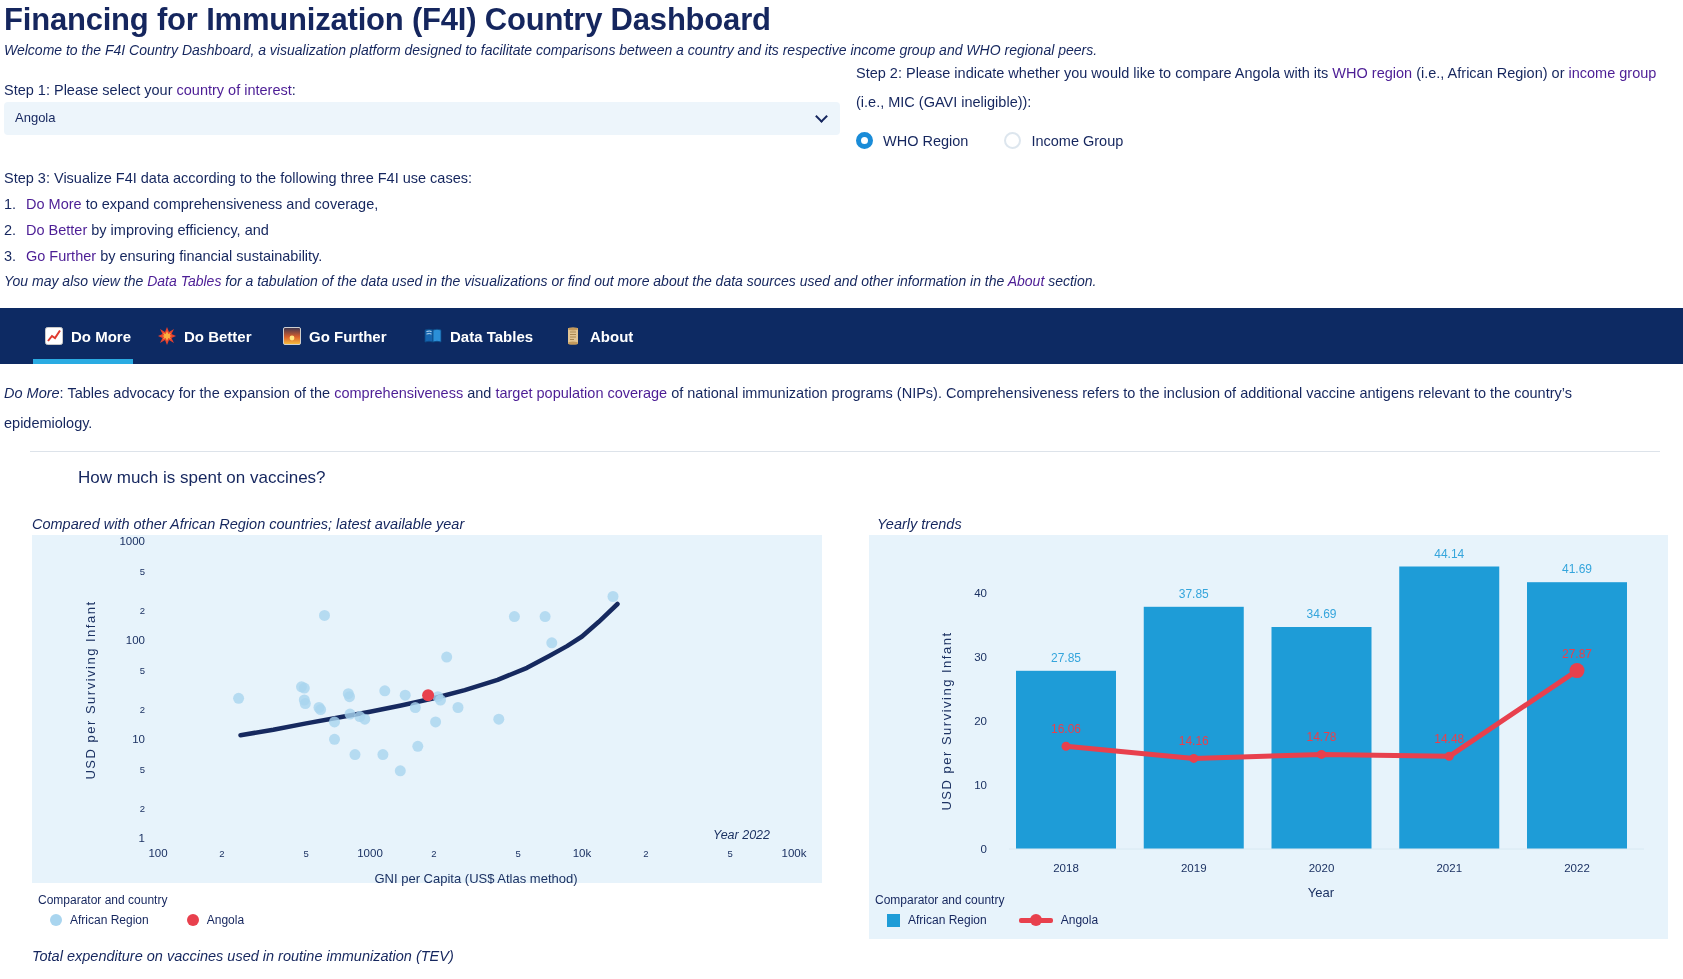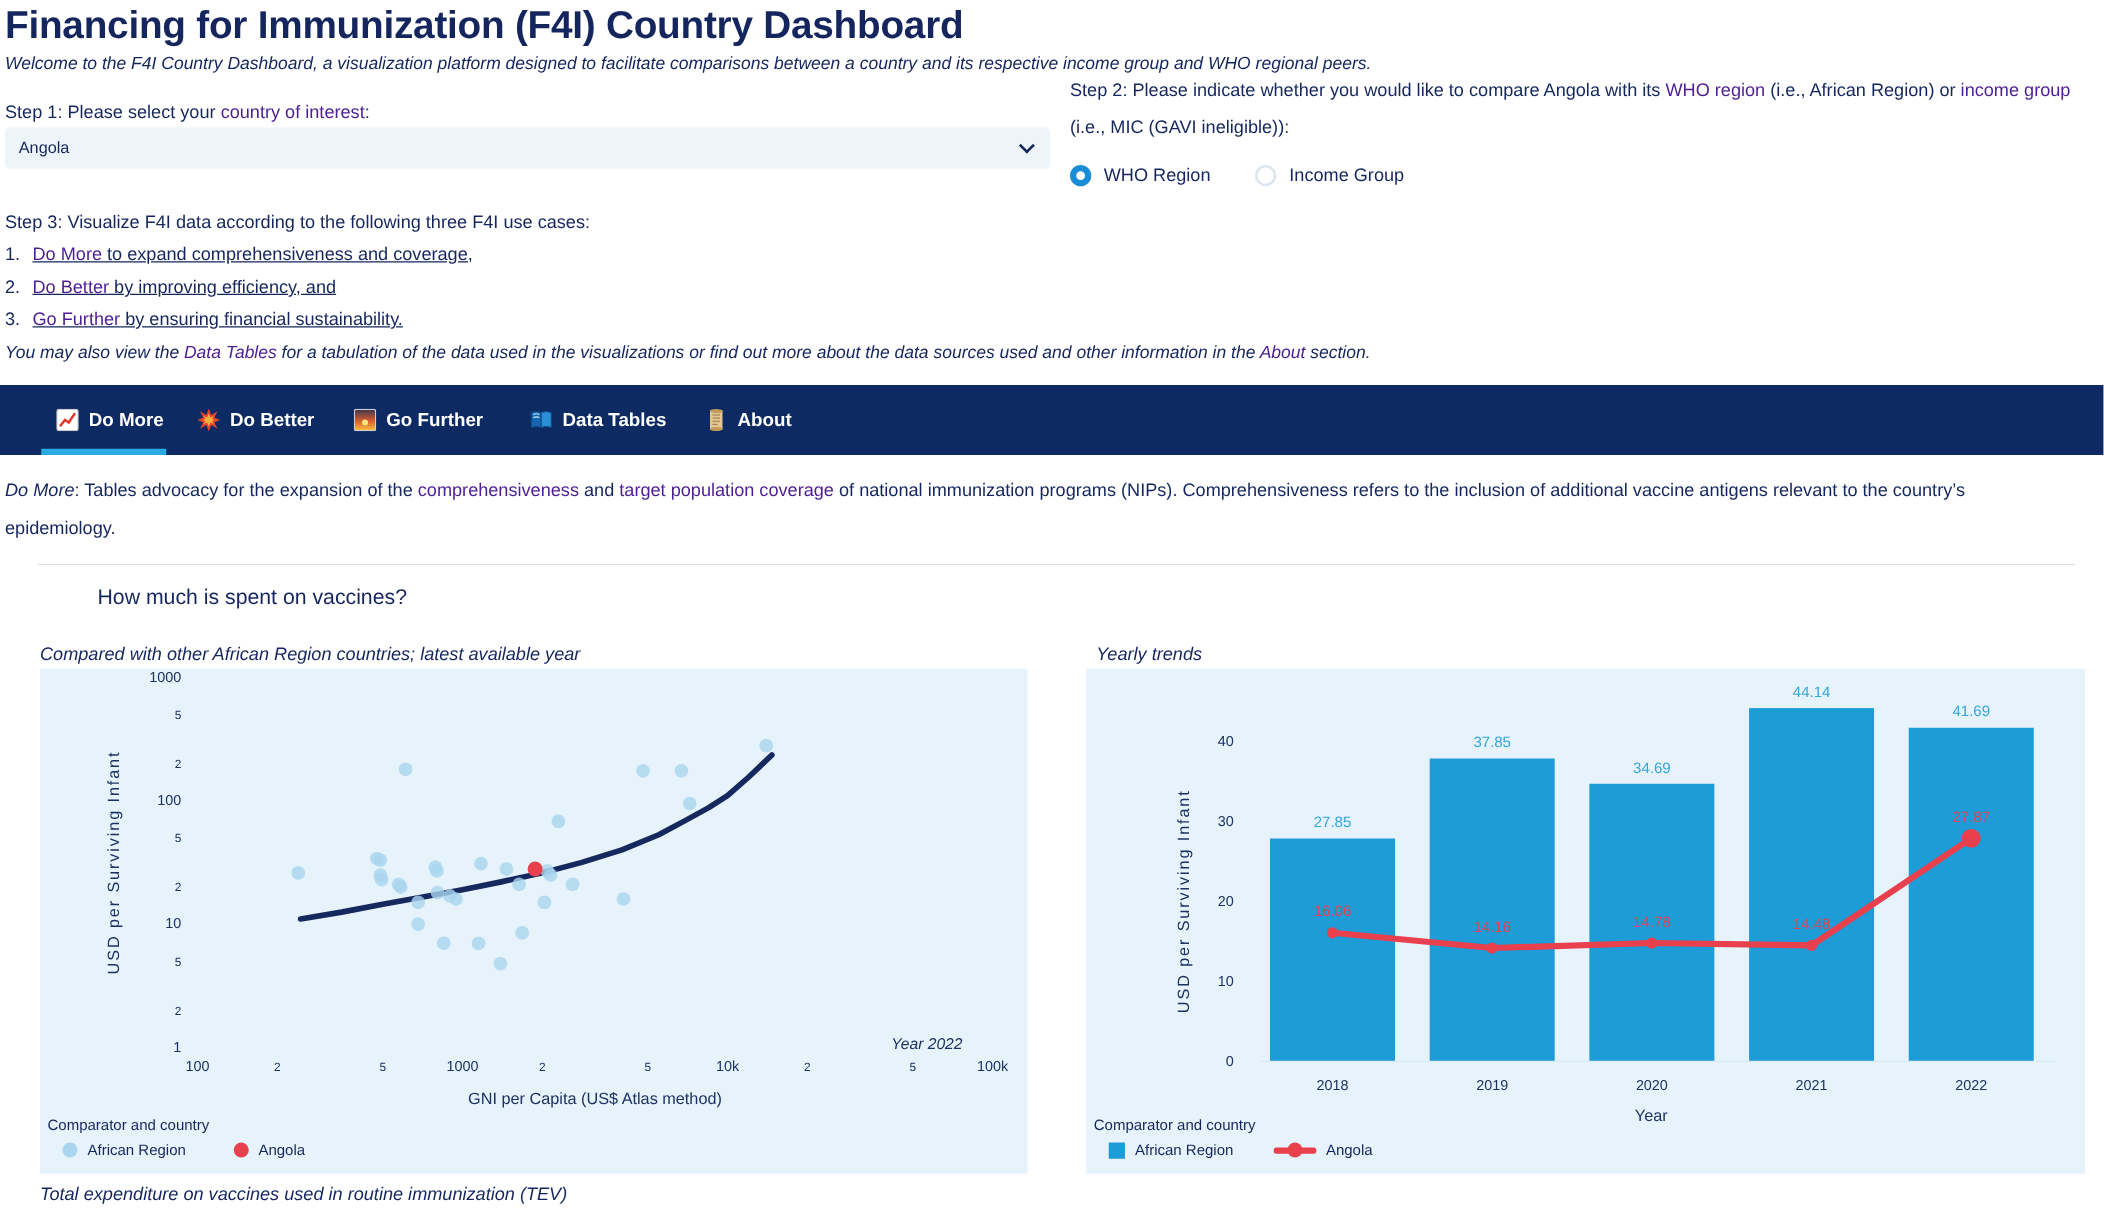--- a/index.html
+++ b/index.html
@@ -19,21 +19,21 @@
   .country-select .chev { position:absolute; right:14px; top:10px; width:9px; height:9px; border-right:2px solid #15265e; border-bottom:2px solid #15265e; transform:rotate(45deg); }
 
   .step2-block { position:absolute; left:856px; top:59px; width:812px; font-size:14.5px; line-height:29px; }
   .radio-row { position:absolute; left:856px; top:132px; display:flex; align-items:center; gap:10px; font-size:14.5px; }
   .radio { width:17px; height:17px; border-radius:50%; background:#fff; }
   .radio.sel { border:5px solid #1a8cd8; }
   .radio.unsel { border:2px solid #dde6ee; }
   .radio-label { margin-right:26px; }
 
   .step3-label { position:absolute; left:4px; top:170px; font-size:14.5px; }
-  .step3-item { position:absolute; left:4px; font-size:14.5px;text-decoration:underline; }
+  .step3-item { position:absolute; left:4px; font-size:14.5px; }
   .step3-item .num { display:inline-block; width:22px; }
   .note-line { position:absolute; left:4px; top:273px; font-size:14px; font-style:italic; }
   .note-line .blue { font-style:italic; }
 
   
   .navbar { position:absolute; left:0; top:308px; width:1683px; height:56px; background:#0d2a63; }
   .nav-tab { position:absolute; top:0; height:100%; display:flex; align-items:center; gap:8px; color:#fff; font-size:15px; font-weight:700; cursor:pointer; }
   .nav-underline { position:absolute; left:33px; bottom:0; width:100px; height:5px; background:#2aabe2; }
   .nav-icon { width:18px; height:18px; display:inline-block; }
 
@@ -42,21 +42,21 @@
   .usecase .lead { font-style:italic; }
 
   .divider { position:absolute; left:30px; top:451px; width:1630px; height:1px; background:#dde3ea; }
   .section-heading { position:absolute; left:30px; top:468px; font-size:17px; font-weight:500;margin-left:48px; }
 
   
   .chart-title { position:absolute; font-size:14.5px; font-style:italic; }
   .chart-title.left { left:32px; top:516px; }
   .chart-title.right { left:877px; top:516px; }
   .chart-box { position:absolute; top:535px; background:#e7f3fb; }
-  .chart-box.left { left:32px; width:790px; height:404px; }
+  .chart-box.left { left:32px; width:790px; height:348px; }
   .chart-box.right { left:869px; width:799px; height:404px; }
   .chart-box svg { position:absolute; left:0; top:0; }
 
   .legend { position:absolute; left:6px; top:358px; font-size:12px; }
   .legend .lg-title { margin-bottom:6px; }
   .legend .lg-row { display:flex; align-items:center; gap:8px; }
   .lg-dot { width:12px; height:12px; border-radius:50%; display:inline-block; margin-left:12px; }
   .lg-sq { width:13px; height:13px; display:inline-block; margin-left:12px; }
   .lg-label { margin-right:18px; }
   .lg-linedot { position:relative; width:34px; height:12px; display:inline-block; margin-left:6px; }

